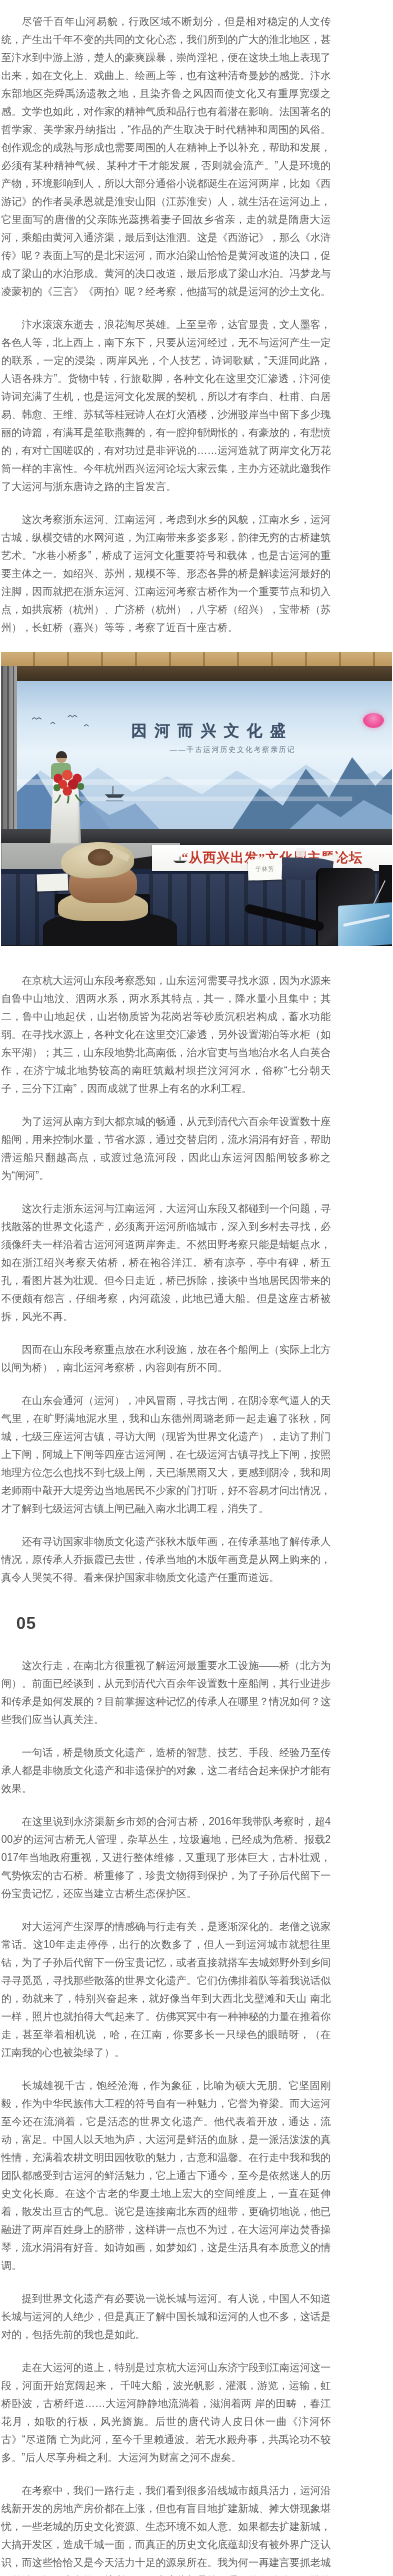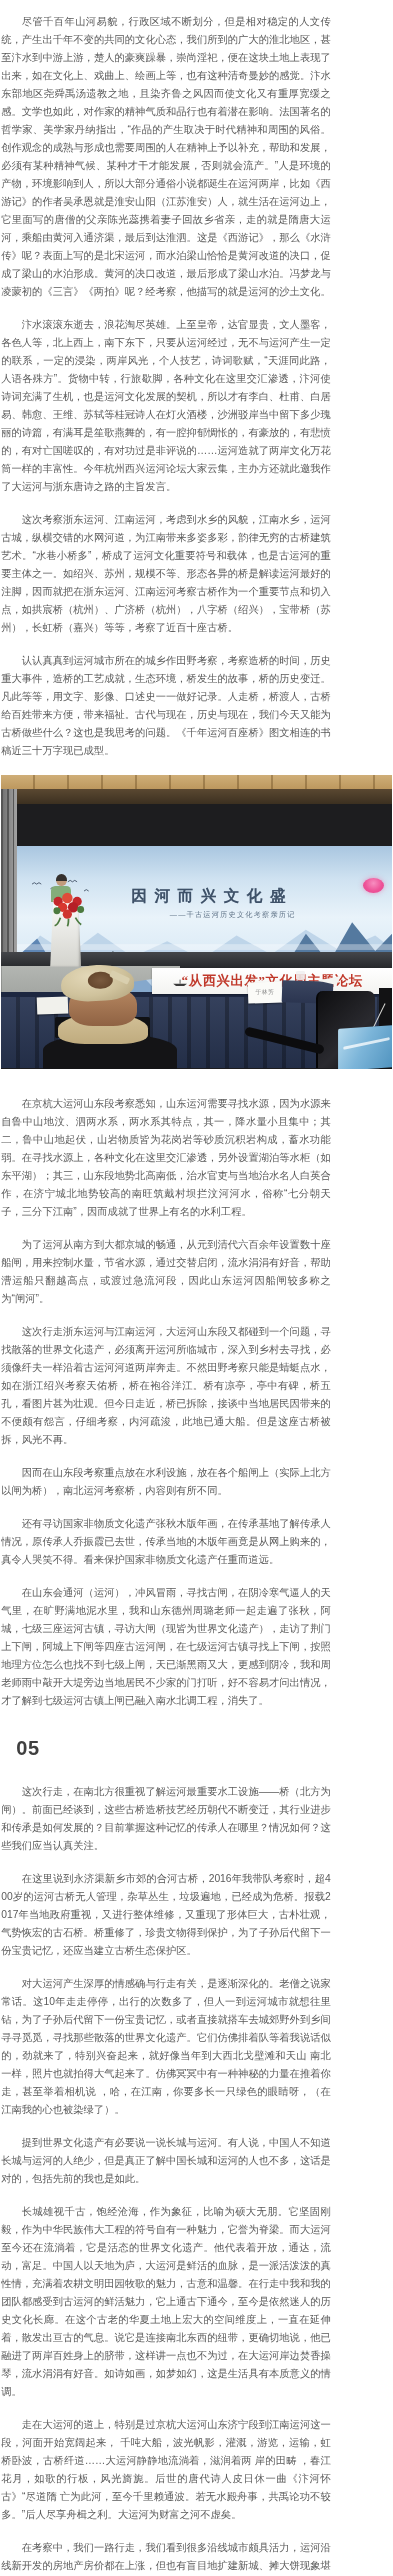--- a/index.html
+++ b/index.html
@@ -26,21 +26,21 @@
   p.author{
     font-size:10.3px;
     line-height:18px;
     text-align:justify;
     text-indent:2em;
     color:#5a5a5a;
     margin:8px 16px 23px 0;
     word-break:break-all;
   }
   .section-number{
-    font-size:20px;
+    font-size:17px;
     font-weight:bold;
     color:#404040;
     padding-left:15px;
     margin:26.6px 0 23px 0;
     letter-spacing:0.6px;
   }
   .end-divider{
     border-top:0.6px solid #e7e7e7;
     margin:10.4px 0 0 0;
     height:8px;
@@ -73,21 +73,20 @@
     background:
       repeating-linear-gradient(90deg, #565656 0 1.7px, rgba(0,0,0,0) 1.7px 5.8px),
       linear-gradient(90deg,#6e6e6e,#a3a3a3);
     z-index:2;
   }
   .screen{
     left:16px; top:29px; width:375px; height:149px;
     background:linear-gradient(180deg,#a9c6e0 0%,#cfe2f1 22%,#e9f3fa 48%,#dcebf6 72%,#c4d9ea 100%);
     overflow:hidden;
     z-index:1;
-    margin-top:42px;
   }
   .screen svg.scene{ position:absolute; left:0; top:0; width:100%; height:100%; }
   .slide-title{
     position:absolute; left:0; right:0; top:40px;
     text-align:center;
     font-size:15.6px; font-weight:600;
     letter-spacing:7.5px; padding-left:15px;
     color:#3e5168;
     white-space:nowrap;
     text-shadow:0 0 0.6px rgba(62,81,104,.35);
@@ -264,21 +263,20 @@
   }
 </style>
 </head>
 <body>
 
 <div class="article">
 
   <p class="para">尽管千百年山河易貌，行政区域不断划分，但是相对稳定的人文传统，产生出千年不变的共同的文化心态，我们所到的广大的淮北地区，甚至汴水到中游上游，楚人的豪爽躁暴，崇尚淫祀，便在这块土地上表现了出来，如在文化上、戏曲上、绘画上等，也有这种清奇曼妙的感觉。汴水东部地区尧舜禹汤遗教之地，且染齐鲁之风因而使文化又有重厚宽缓之感。文学也如此，对作家的精神气质和品行也有着潜在影响。法国著名的哲学家、美学家丹纳指出，“作品的产生取决于时代精神和周围的风俗。创作观念的成熟与形成也需要周围的人在精神上予以补充，帮助和发展，必须有某种精神气候、某种才干才能发展，否则就会流产。”人是环境的产物，环境影响到人，所以大部分通俗小说都诞生在运河两岸，比如《西游记》的作者吴承恩就是淮安山阳（江苏淮安）人，就生活在运河边上，它里面写的唐僧的父亲陈光蕊携着妻子回故乡省亲，走的就是隋唐大运河，乘船由黄河入通济渠，最后到达淮泗。这是《西游记》，那么《水浒传》呢？表面上写的是北宋运河，而水泊梁山恰恰是黄河改道的决口，促成了梁山的水泊形成。黄河的决口改道，最后形成了梁山水泊。冯梦龙与凌蒙初的《三言》《两拍》呢？经考察，他描写的就是运河的沙土文化。</p>
   <p class="para">汴水滚滚东逝去，浪花淘尽英雄。上至皇帝，达官显贵，文人墨客，各色人等，北上西上，南下东下，只要从运河经过，无不与运河产生一定的联系，一定的浸染，两岸风光，个人技艺，诗词歌赋，“天涯同此路，人语各殊方”。货物中转，行旅歇脚，各种文化在这里交汇渗透，汴河使诗词充满了生机，也是运河文化发展的契机，所以才有李白、杜甫、白居易、韩愈、王维、苏轼等桂冠诗人在灯火酒楼，沙洲驳岸当中留下多少瑰丽的诗篇，有满耳是笙歌燕舞的，有一腔抑郁惆怅的，有豪放的，有悲愤的，有对亡国嗟叹的，有对功过是非评说的……运河造就了两岸文化万花筒一样的丰富性。今年杭州西兴运河论坛大家云集，主办方还就此邀我作了大运河与浙东唐诗之路的主旨发言。</p>
   <p class="para">这次考察浙东运河、江南运河，考虑到水乡的风貌，江南水乡，运河古城，纵横交错的水网河道，为江南带来多姿多彩，韵律无穷的古桥建筑艺术。“水巷小桥多”，桥成了运河文化重要符号和载体，也是古运河的重要主体之一。如绍兴、苏州，规模不等、形态各异的桥是解读运河最好的注脚，因而就把在浙东运河、江南运河考察古桥作为一个重要节点和切入点，如拱宸桥（杭州）、广济桥（杭州），八字桥（绍兴），宝带桥（苏州），长虹桥（嘉兴）等等，考察了近百十座古桥。</p>
-  <p class="para">认认真真到运河城市所在的城乡作田野考察，考察造桥的时间，历史重大事件，造桥的工艺成就，生态环境，桥发生的故事，桥的历史变迁。凡此等等，用文字、影像、口述史一一做好记录。人走桥，桥渡人，古桥给百姓带来方便，带来福祉。古代与现在，历史与现在，我们今天又能为古桥做些什么？这也是我思考的问题。《千年运河百座桥》图文相连的书稿近三十万字现已成型。</p>
 
   <figure class="photo">
     <div class="ph ceiling"></div>
     <div class="ph beam"></div>
     <div class="ph curtain"></div>
 
     <div class="ph screen">
       <svg class="scene" viewBox="0 0 649 258" preserveAspectRatio="none">
 
         <polygon points="0,205 40,155 90,188 140,150 200,192 260,165 320,196 380,155 440,188 500,145 560,182 620,155 649,178 649,258 0,258" fill="#b3cce4" opacity="0.75"></polygon>
@@ -360,30 +358,31 @@
     <div class="ph fg-cap">
       <div class="cap-gap"></div>
       <div class="cap-strap"></div>
     </div>
   </figure>
 
   <p class="para">在京杭大运河山东段考察悉知，山东运河需要寻找水源，因为水源来自鲁中山地汶、泗两水系，两水系其特点，其一，降水量小且集中；其二，鲁中山地起伏，山岩物质皆为花岗岩等砂质沉积岩构成，蓄水功能弱。在寻找水源上，各种文化在这里交汇渗透，另外设置湖泊等水柜（如东平湖）；其三，山东段地势北高南低，治水官吏与当地治水名人白英合作，在济宁城北地势较高的南旺筑戴村坝拦汶河河水，俗称“七分朝天子，三分下江南”，因而成就了世界上有名的水利工程。</p>
   <p class="para">为了运河从南方到大都京城的畅通，从元到清代六百余年设置数十座船闸，用来控制水量，节省水源，通过交替启闭，流水涓涓有好音，帮助漕运船只翻越高点，或渡过急流河段，因此山东运河因船闸较多称之为“闸河”。</p>
   <p class="para">这次行走浙东运河与江南运河，大运河山东段又都碰到一个问题，寻找散落的世界文化遗产，必须离开运河所临城市，深入到乡村去寻找，必须像纤夫一样沿着古运河河道两岸奔走。不然田野考察只能是蜻蜓点水，如在浙江绍兴考察天佑桥，桥在袍谷洋江。桥有凉亭，亭中有碑，桥五孔，看图片甚为壮观。但今日走近，桥已拆除，接谈中当地居民因带来的不便颇有怨言，仔细考察，内河疏浚，此地已通大船。但是这座古桥被拆，风光不再。</p>
   <p class="para">因而在山东段考察重点放在水利设施，放在各个船闸上（实际上北方以闸为桥），南北运河考察桥，内容则有所不同。</p>
+  <p class="para">在山东会通河（运河），冲风冒雨，寻找古闸，在阴冷寒气逼人的天气里，在旷野满地泥水里，我和山东德州周璐老师一起走遍了张秋，阿城，七级三座运河古镇，寻访大闸（现皆为世界文化遗产），走访了荆门上下闸，阿城上下闸等四座古运河闸，在七级运河古镇寻找上下闸，按照地理方位怎么也找不到七级上闸，天已渐黑雨又大，更感到阴冷，我和周老师雨中敲开大堤旁边当地居民不少家的门打听，好不容易才问出情况，才了解到七级运河古镇上闸已融入南水北调工程，消失了。</p>
   <p class="para">还有寻访国家非物质文化遗产张秋木版年画，在传承基地了解传承人情况，原传承人乔振霞已去世，传承当地的木版年画竟是从网上购来的，真令人哭笑不得。看来保护国家非物质文化遗产任重而道远。</p>
-  <p class="para">在山东会通河（运河），冲风冒雨，寻找古闸，在阴冷寒气逼人的天气里，在旷野满地泥水里，我和山东德州周璐老师一起走遍了张秋，阿城，七级三座运河古镇，寻访大闸（现皆为世界文化遗产），走访了荆门上下闸，阿城上下闸等四座古运河闸，在七级运河古镇寻找上下闸，按照地理方位怎么也找不到七级上闸，天已渐黑雨又大，更感到阴冷，我和周老师雨中敲开大堤旁边当地居民不少家的门打听，好不容易才问出情况，才了解到七级运河古镇上闸已融入南水北调工程，消失了。</p>
 
   <div class="section-number">05</div>
 
-  <p class="para">这次行走，在南北方很重视了解运河最重要水工设施——桥（北方为闸）。前面已经谈到，这些古桥造桥技艺经历朝代不断变迁，其行业进步和传承是如何发展的？目前掌握这种记忆的传承人在哪里？情况如何？这些我们应当认真关注。</p>
+  <p class="para">这次行走，在南北方很重视了解运河最重要水工设施——桥（北方为闸）。前面已经谈到，从元到清代六百余年设置数十座船闸，其行业进步和传承是如何发展的？目前掌握这种记忆的传承人在哪里？情况如何？这些我们应当认真关注。</p>
+  <p class="para">一句话，桥是物质文化遗产，造桥的智慧、技艺、手段、经验乃至传承人都是非物质文化遗产和非遗保护的对象，这二者结合起来保护才能有效果。</p>
   <p class="para">在这里说到永济渠新乡市郊的合河古桥，2016年我带队考察时，超400岁的运河古桥无人管理，杂草丛生，垃圾遍地，已经成为危桥。报载2017年当地政府重视，又进行整体维修，又重现了形体巨大，古朴壮观，气势恢宏的古石桥。桥重修了，珍贵文物得到保护，为了子孙后代留下一份宝贵记忆，还应当建立古桥生态保护区。</p>
   <p class="para">对大运河产生深厚的情感确与行走有关，是逐渐深化的。老僧之说家常话。这10年走走停停，出行的次数多了，但人一到运河城市就想往里钻，为了子孙后代留下一份宝贵记忆，或者直接就搭车去城郊野外到乡间寻寻觅觅，寻找那些散落的世界文化遗产。它们仿佛排着队等着我说话似的，劲就来了，特别兴奋起来，就好像当年到大西北戈壁滩和天山 南北一样，照片也就拍得大气起来了。仿佛冥冥中有一种神秘的力量在推着你走，甚至举着相机说 ，哈，在江南，你要多长一只绿色的眼睛呀，（在江南我的心也被染绿了）。</p>
+  <p class="para">长城雄视千古，饱经沧海，作为象征，比喻为硕大无朋。它坚固刚毅，作为中华民族伟大工程的符号自有一种魅力，它誉为脊梁。而大运河至今还在流淌着，它是活态的世界文化遗产。他代表着开放，通达，流动，富足。中国人以天地为庐，大运河是鲜活的血脉，是一派活泼泼的真性情，充满着农耕文明田园牧歌的魅力，古意和温馨。在行走中我和我的团队都感受到古运河的鲜活魅力，它上通古下通今，至今是依然迷人的历史文化长廊。在这个古老的华夏土地上宏大的空间维度上，一直在延伸着，散发出亘古的气息。说它是连接南北东西的纽带，更确切地说，他已融进了两岸百姓身上的脐带，这样讲一点也不为过，在大运河岸边焚香操琴，流水涓涓有好音。如诗如画，如梦如幻，这是生活具有本质意义的情调。</p>
   <p class="para">提到世界文化遗产有必要说一说长城与运河。有人说，中国人不知道长城与运河的人绝少，但是真正了解中国长城和运河的人也不多，这话是对的，包括先前的我也是如此。</p>
-  <p class="para">长城雄视千古，饱经沧海，作为象征，比喻为硕大无朋。它坚固刚毅，作为中华民族伟大工程的符号自有一种魅力，它誉为脊梁。而大运河至今还在流淌着，它是活态的世界文化遗产。他代表着开放，通达，流动，富足。中国人以天地为庐，大运河是鲜活的血脉，是一派活泼泼的真性情，充满着农耕文明田园牧歌的魅力，古意和温馨。在行走中我和我的团队都感受到古运河的鲜活魅力，它上通古下通今，至今是依然迷人的历史文化长廊。在这个古老的华夏土地上宏大的空间维度上，一直在延伸着，散发出亘古的气息。说它是连接南北东西的纽带，更确切地说，他已融进了两岸百姓身上的脐带，这样讲一点也不为过，在大运河岸边焚香操琴，流水涓涓有好音。如诗如画，如梦如幻，这是生活具有本质意义的情调。</p>
   <p class="para">走在大运河的道上，特别是过京杭大运河山东济宁段到江南运河这一段，河面开始宽阔起来， 千吨大船，波光帆影，灌溉，游览，运输，虹桥卧波，古桥纤道……大运河静静地流淌着，滋润着两 岸的田畴 ，春江花月，如歌的行板，风光旖旎。后世的唐代诗人皮日休一曲《汴河怀古》“尽道隋 亡为此河，至今千里赖通波。若无水殿舟事，共禹论功不较多。”后人尽享舟楫之利。大运河为财富之河不虚矣。</p>
   <p class="para">在考察中，我们一路行走，我们看到很多沿线城市颇具活力，运河沿线新开发的房地产房价都在上涨，但也有盲目地扩建新城、摊大饼现象堪忧，一些老城的历史文化资源、生态环境不如人意。如果都去扩建新城，大搞开发区，造成千城一面，而真正的历史文化底蕴却没有被外界广泛认识，而这些恰恰又是今天活力十足的源泉所在。我为何一再建言要抓老城区整治、抓历史文物保护利用，因为这些都是捧在手里的金娃娃，可惜的是我们并没有保护好、管理好。那么，大运河又该如何保护和利用呢？全国政协委员、原中国现代文学馆馆长、老舍之子舒乙先生说得好：“最应该做的还是管理，管理跟不上会带来很大的破坏性。实际上，我们应该非常注意申遗成功以后的日常管理、日常保护、日常经营。这是非常重要的问题，也是我们的薄弱环节。”</p>
 
   <p class="author">作者：张秉正，淮北师范大学大运河文化研究中心研究员、教授、硕士生导师。出版《运河·中国》等著作八部，发表学术文章六十余篇。《运河·中国：隋唐大运河历史文化考察》被运河专家誉为“隋唐大运河纸上博物馆”，入选中国大运河书香榜单。</p>
 
   <div class="end-divider"></div>
 </div>
 
 
 </body></html>

